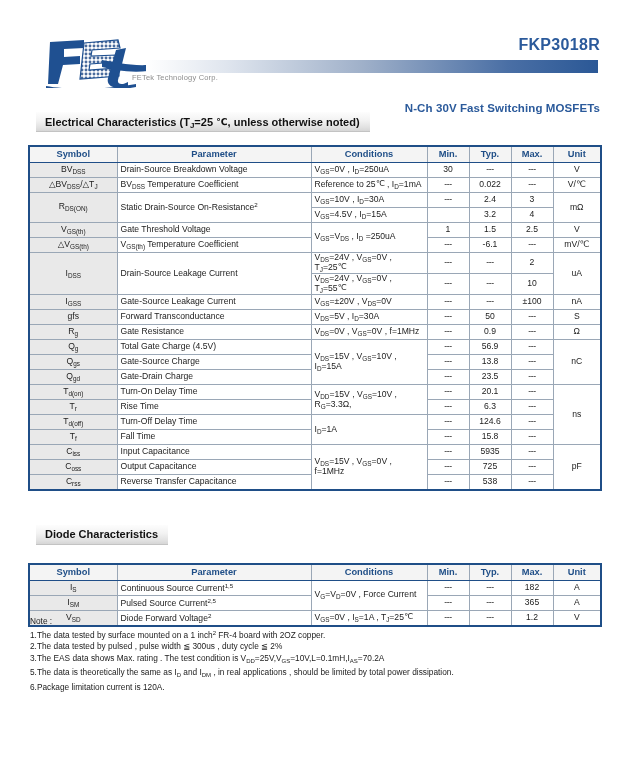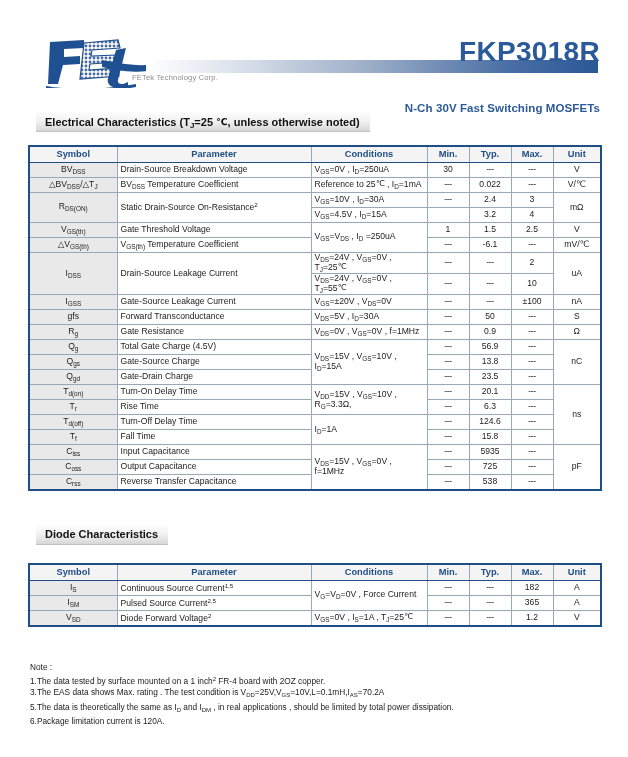--- a/index.html
+++ b/index.html
@@ -21,21 +21,21 @@
     position:absolute;left:132px;top:73px;
     font-size:7.5px;color:#8d8d8d;letter-spacing:.2px;
     white-space:nowrap;
   }
   .grad-bar{
     position:absolute;left:146px;top:60px;width:452px;height:13px;
     background:linear-gradient(to right,#ffffff 0%,#dfe5ee 18%,#9fb0c9 48%,#4a6fa5 80%,#2b5896 100%);
   }
   .part-no{
     position:absolute;right:28px;top:36px;
-    font-size:28px;font-weight:bold;color:#2b5a9b;
+    font-size:16px;font-weight:bold;color:#2b5a9b;
     letter-spacing:.3px;
   }
   .subtitle{
     position:absolute;right:28px;top:78px;
     font-size:11.5px;font-weight:bold;color:#2b5a9b;
     letter-spacing:.1px;
     margin-top:24px;
   }
   
   .sect-head{
@@ -379,21 +379,22 @@
         <td class="param">Diode Forward Voltage<sup>2</sup></td>
         <td class="cond">V<sub>GS</sub>=0V , I<sub>S</sub>=1A , T<sub>J</sub>=25<span class="deg">℃</span></td>
         <td class="num"><span class="dash">---</span></td>
         <td class="num"><span class="dash">---</span></td>
         <td class="num">1.2</td>
         <td class="unit">V</td>
       </tr>
     </tbody>
 </table>
 
-<div class="notes" style="top:662px;">
+<div class="notes" style="top:616px;">
   <div>Note :</div>
   <div id="notes-list">
       <div>1.The data tested by surface mounted on a 1 inch<sup>2</sup> FR-4 board with 2OZ copper.</div>
+      <div>2.The data tested by pulsed , pulse width ≦ 300us , duty cycle ≦ 2%</div>
       <div>3.The EAS data shows Max. rating . The test condition is V<sub>DD</sub>=25V,V<sub>GS</sub>=10V,L=0.1mH,I<sub>AS</sub>=70.2A</div>
       <div>5.The data is theoretically the same as I<sub>D</sub> and I<sub>DM</sub> , in real applications , should be limited by total power dissipation.</div>
       <div>6.Package limitation current is 120A.</div>
     </div>
 </div>
 
 </body></html>

